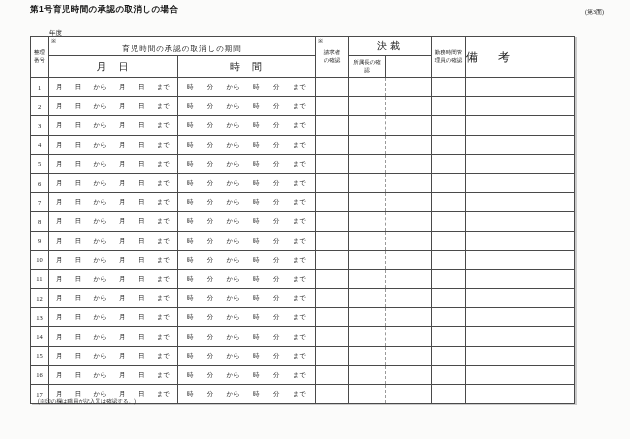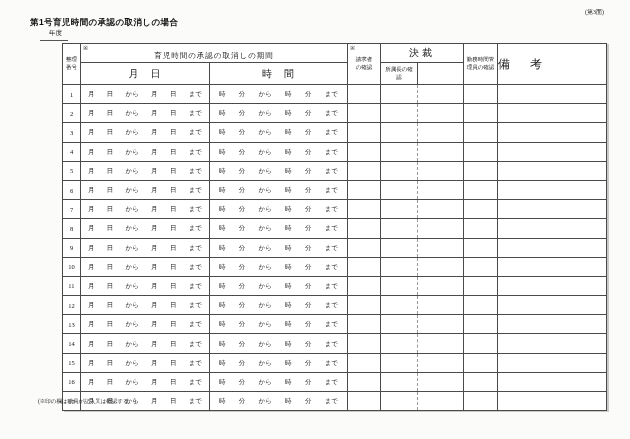--- a/index.html
+++ b/index.html
@@ -7,21 +7,21 @@
     padding: 0;
     width: 630px;
     height: 439px;
     background: #fbfbfa;
     position: relative;
     overflow: hidden;
   }
   .page-title {
     position: absolute;
     left: 30px;
-    top: 17px;
+    top: 4px;
     font-family: "Liberation Sans", sans-serif;
     font-weight: bold;
     font-size: 8.5px;
     letter-spacing: 0.4px;
     color: #111;
   }
   .sheet-no {
     position: absolute;
     left: 585px;
     top: 8px;
@@ -38,29 +38,28 @@
     color: #1a1a1a;
   }
   .year-label .underlined {
     display: inline-block;
     padding: 0 6px 2px 9px;
     border-bottom: 1px solid #555;
   }
   table.form-table {
     position: absolute;
     left: 30px;
-    top: 43px;
+    top: 36px;
     width: 544px;
     border-collapse: collapse;
     table-layout: fixed;
     background: #fff;
     font-family: "Liberation Serif", serif;
     color: #1a1a1a;
     box-shadow: 2px 1px 0 #c9c9c9;
-    margin-left: 32px;
   }
   .form-table th, .form-table td {
     border: 1px solid #4a4a4a;
     padding: 0;
     font-weight: normal;
     overflow: hidden;
   }
   thead tr.r1 th { height: 11px; }
   thead tr.r2 th, thead tr.r2 td { height: 21px; }
   tbody td { height: 18.2px; }

